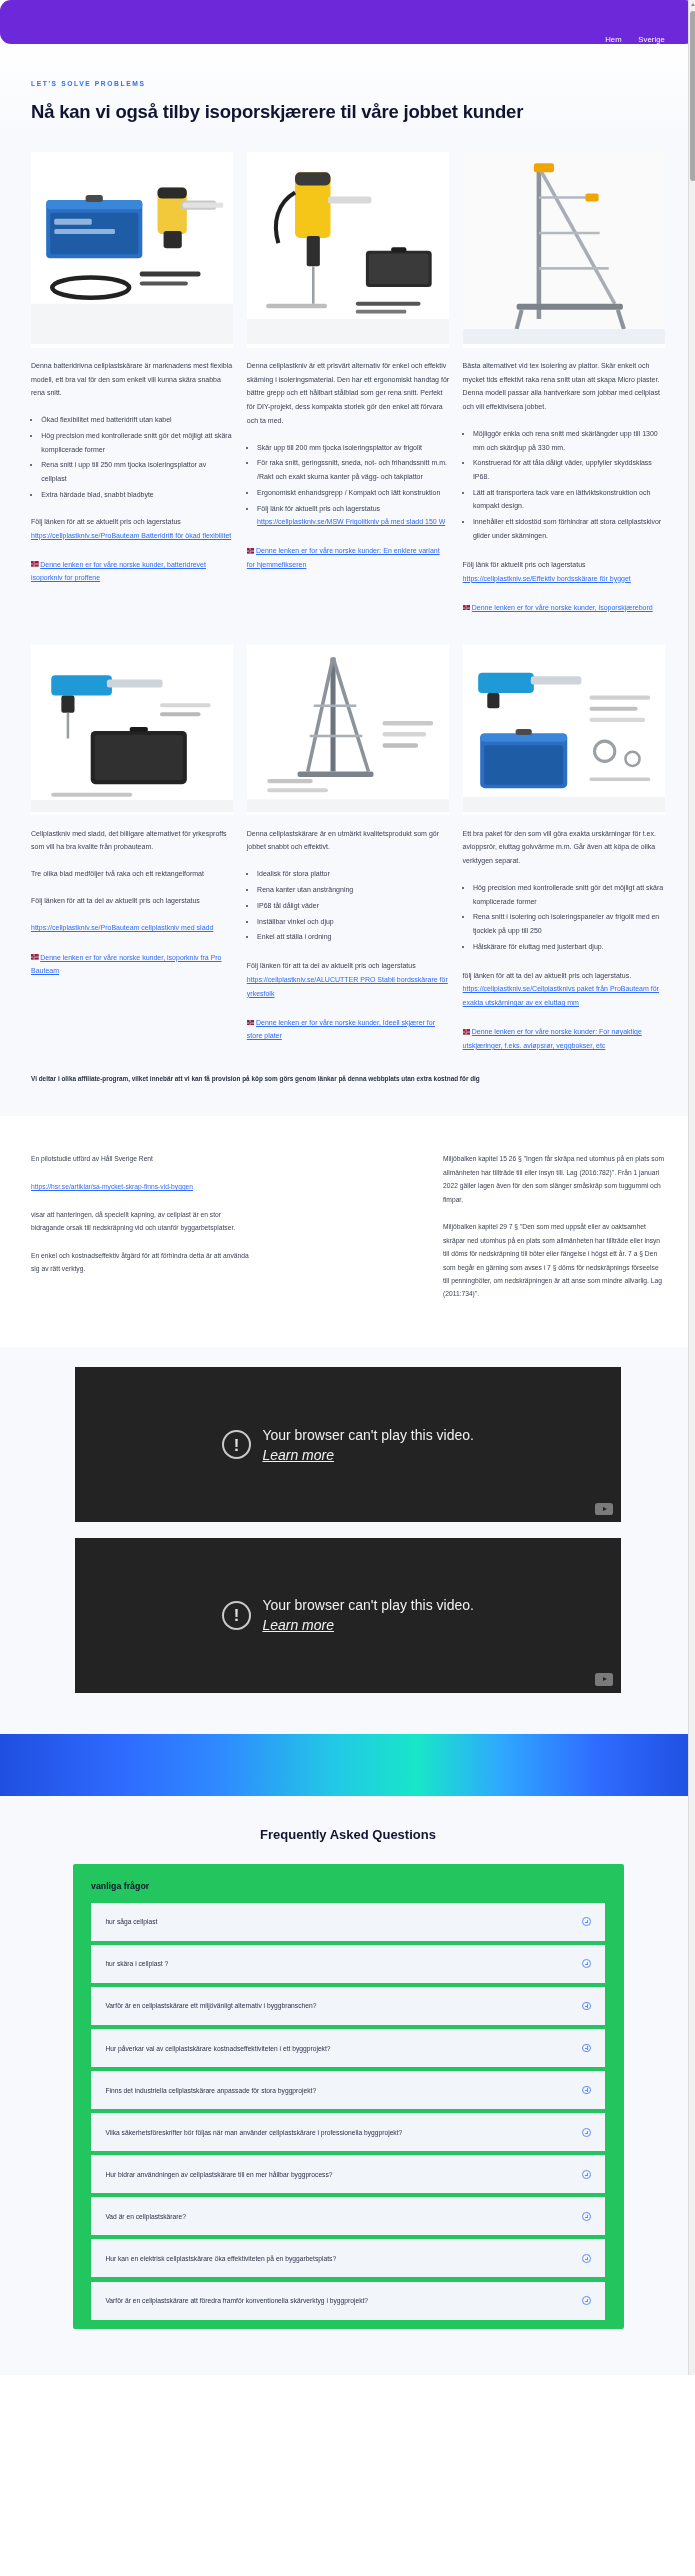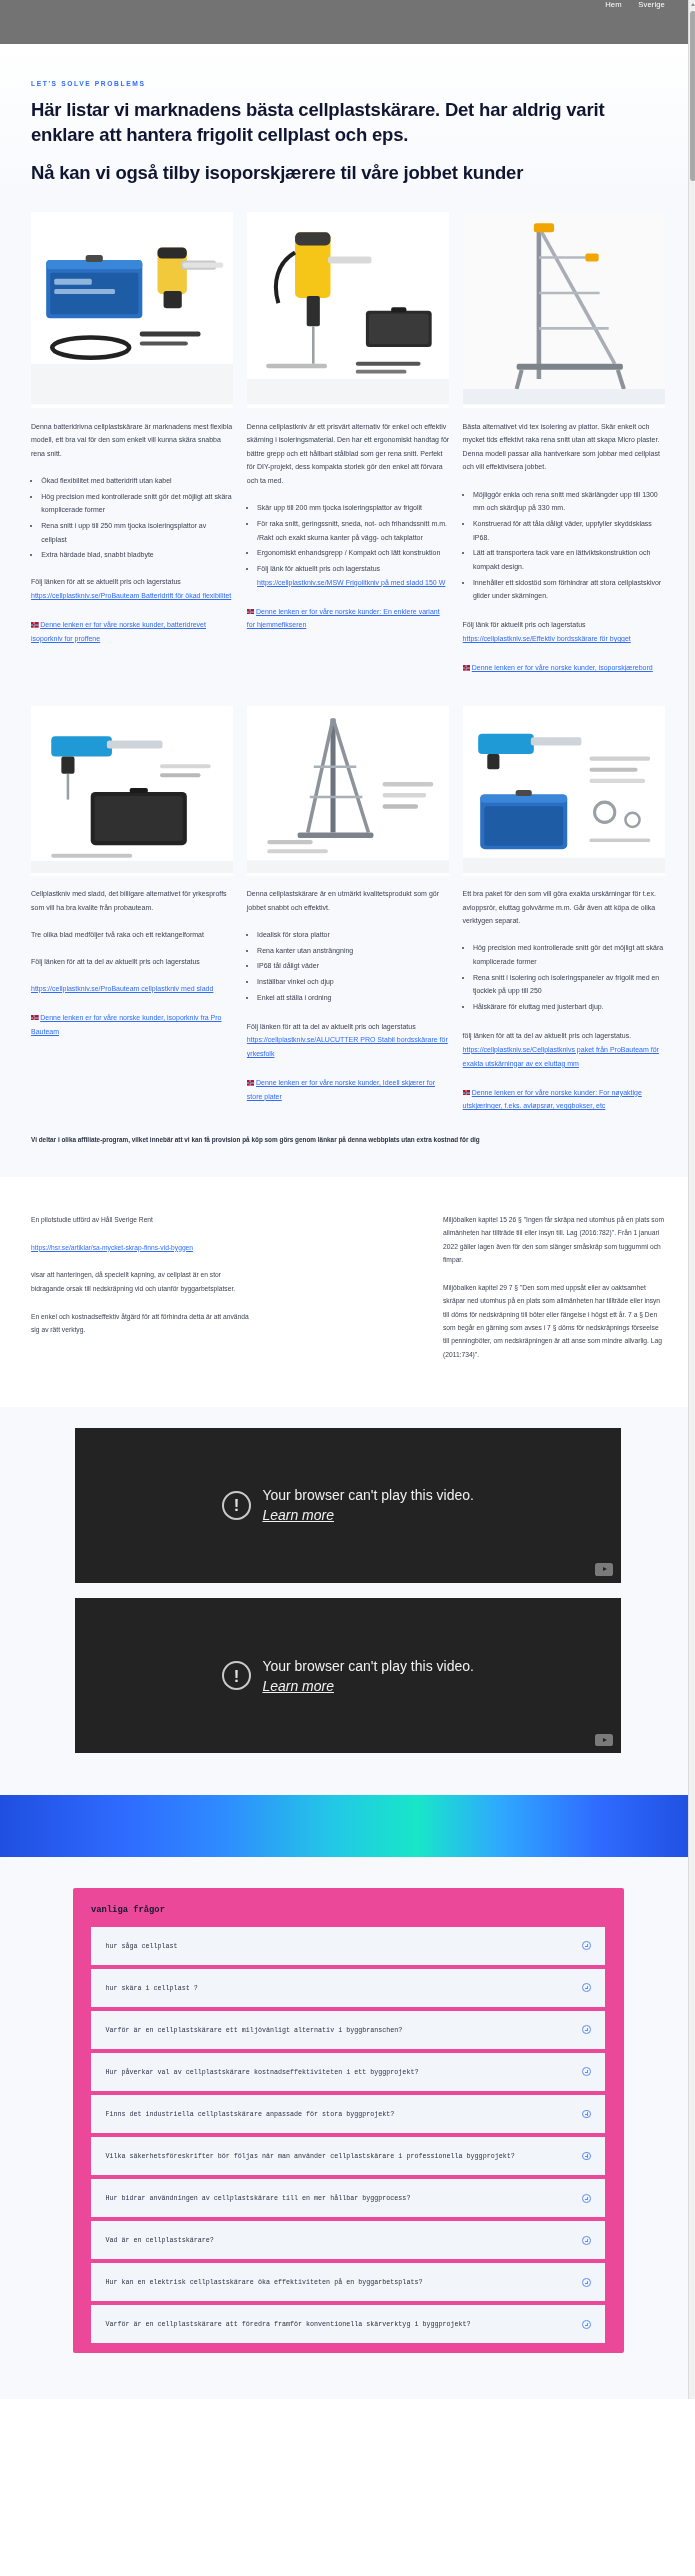--- a/index.html
+++ b/index.html
@@ -6,26 +6,27 @@
   html, body { width: 696px; }
   body {
     font-family: "Liberation Sans", sans-serif;
     background: #ffffff;
     color: #1a1a2e;
     -webkit-font-smoothing: antialiased;
   }
 
   
   .site-header {
-    background: #737373;
+    background: #6d28d9;
     height: 44px;
     display: flex;
-    align-items: flex-start;
+    align-items: flex-end;
     justify-content: flex-end;
     padding: 0 31px 0 0;
+    border-radius: 11px;
   }
   .nav { display: flex; gap: 16.5px; align-items: center; }
   .nav a {
     color: #ffffff;
     text-decoration: none;
     font-size: 7.7px;
     letter-spacing: 0.1px;
   }
 
   
@@ -171,24 +172,23 @@
   .faq-title {
     text-align: center;
     font-size: 13px;
     font-weight: 700;
     color: #101632;
     margin-bottom: 21.6px;
   }
   .faq-box {
     width: 551px;
     margin: 0 auto;
-    background: #ec4899;
+    background: #22c55e;
     border-radius: 2.1px;
     padding: 17.5px 0 5.2px 0;
-    font-family: Liberation Mono, monospace;
   }
   .faq-sub {
     font-size: 8.8px;
     font-weight: 700;
     color: #101632;
     padding: 0 18.5px 11.3px 18.5px;
   }
   .faq-item {
     background: #f2f5fa;
     margin: 0 18.5px 4.1px 18.5px;
@@ -243,21 +243,20 @@
   <header class="site-header">
     <nav class="nav">
       <a href="#">Hem</a>
       <a href="#">Sverige</a>
     </nav>
   </header>
 
   <section class="hero">
     <div class="eyebrow">LET'S SOLVE PROBLEMS</div>
     <h1>
-      <span>Här listar vi marknadens bästa cellplastskärare. Det har aldrig varit enklare att hantera frigolit cellplast och eps.</span>
       <span class="line2">Nå kan vi også tilby isoporskjærere til våre jobbet kunder</span>
     </h1>
   </section>
 
   <section class="section-bg">
     <div class="grid">
 
       <article class="card">
         <div class="photo">
           <svg class="ph-inner" viewBox="0 0 400 380" preserveAspectRatio="xMidYMid slice">
@@ -543,20 +542,21 @@
       </div>
       <div class="yt-badge">
           <div class="tri"></div>
         </div>
     </div>
   </section>
 
   <div class="rainbow"></div>
 
   <section class="faq-section">
+    <h2 class="faq-title">Frequently Asked Questions</h2>
     <div class="faq-box">
       <div class="faq-sub">vanliga frågor</div>
 
       <div class="faq-item">
         <span class="faq-q">hur såga cellplast</span>
         <span class="plus-icon"></span>
       </div>
       <div class="faq-item">
         <span class="faq-q">hur skära i cellplast ?</span>
         <span class="plus-icon"></span>

